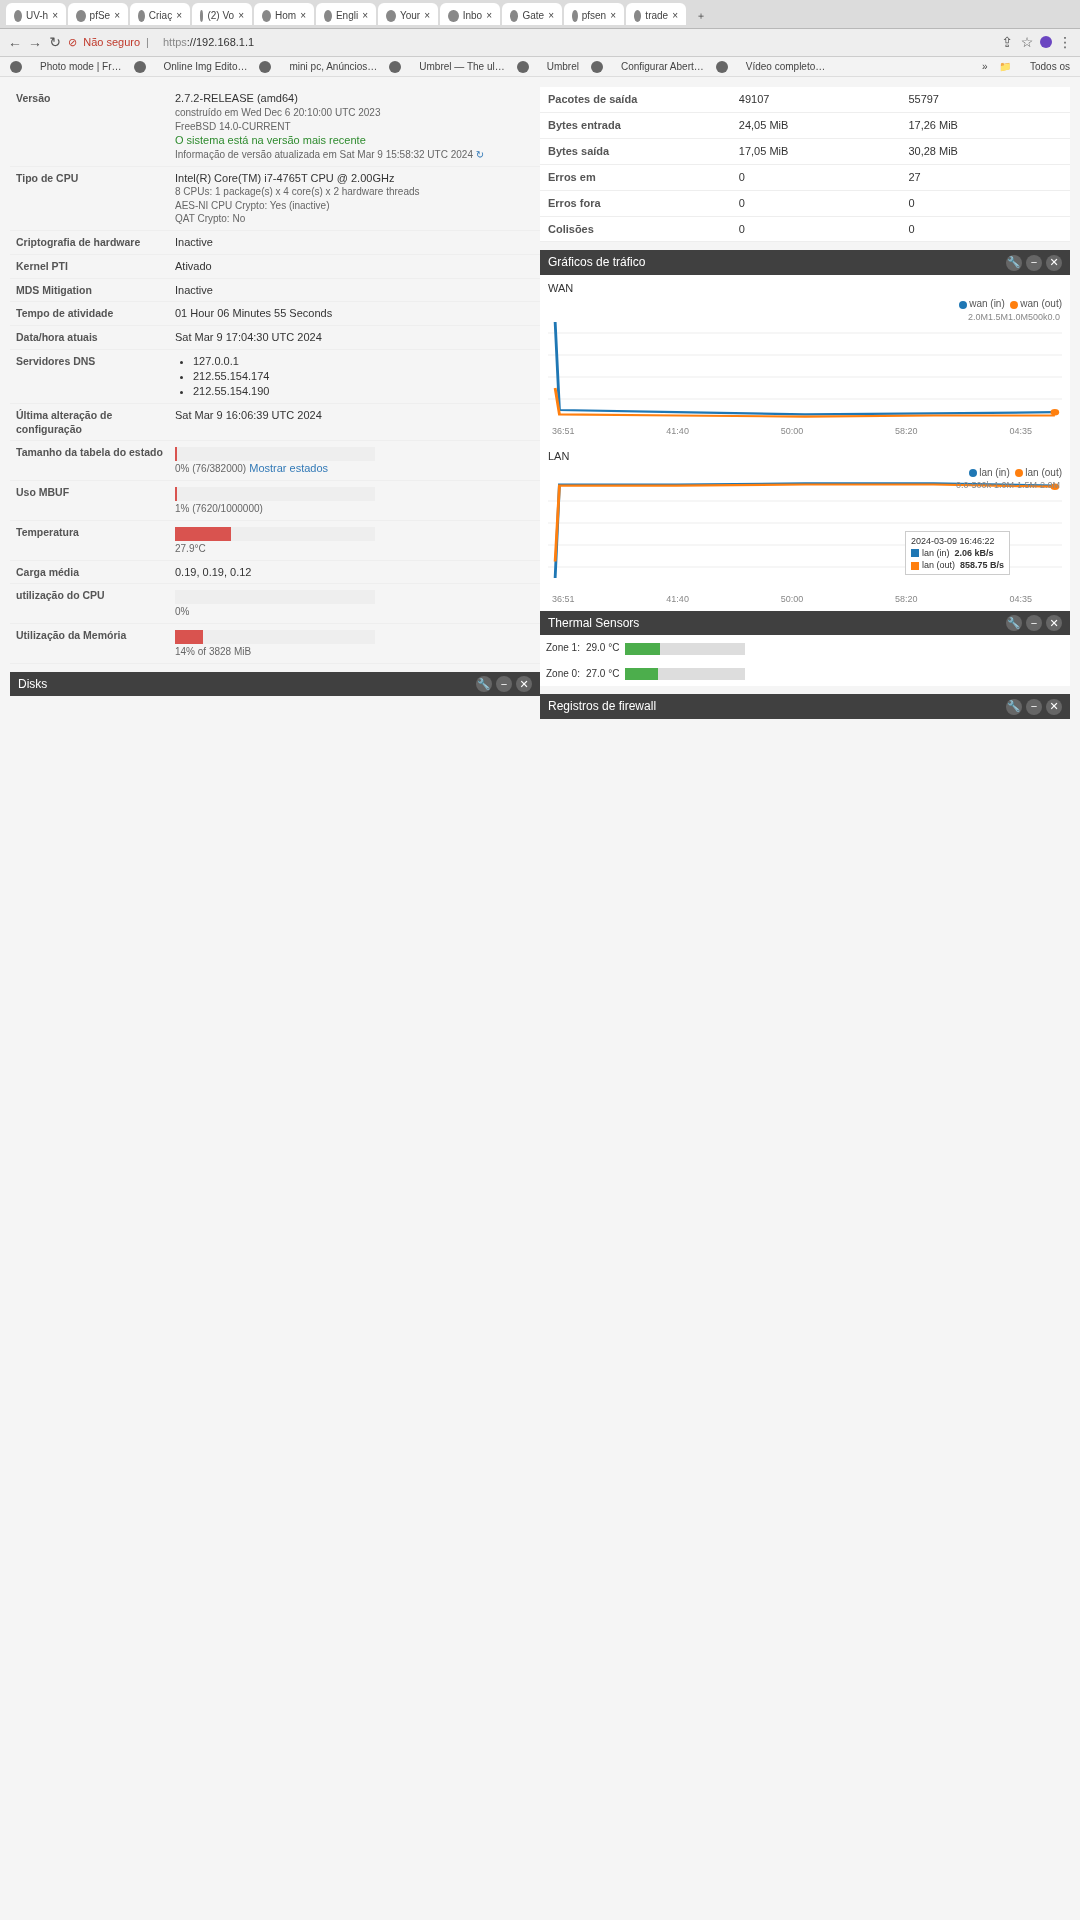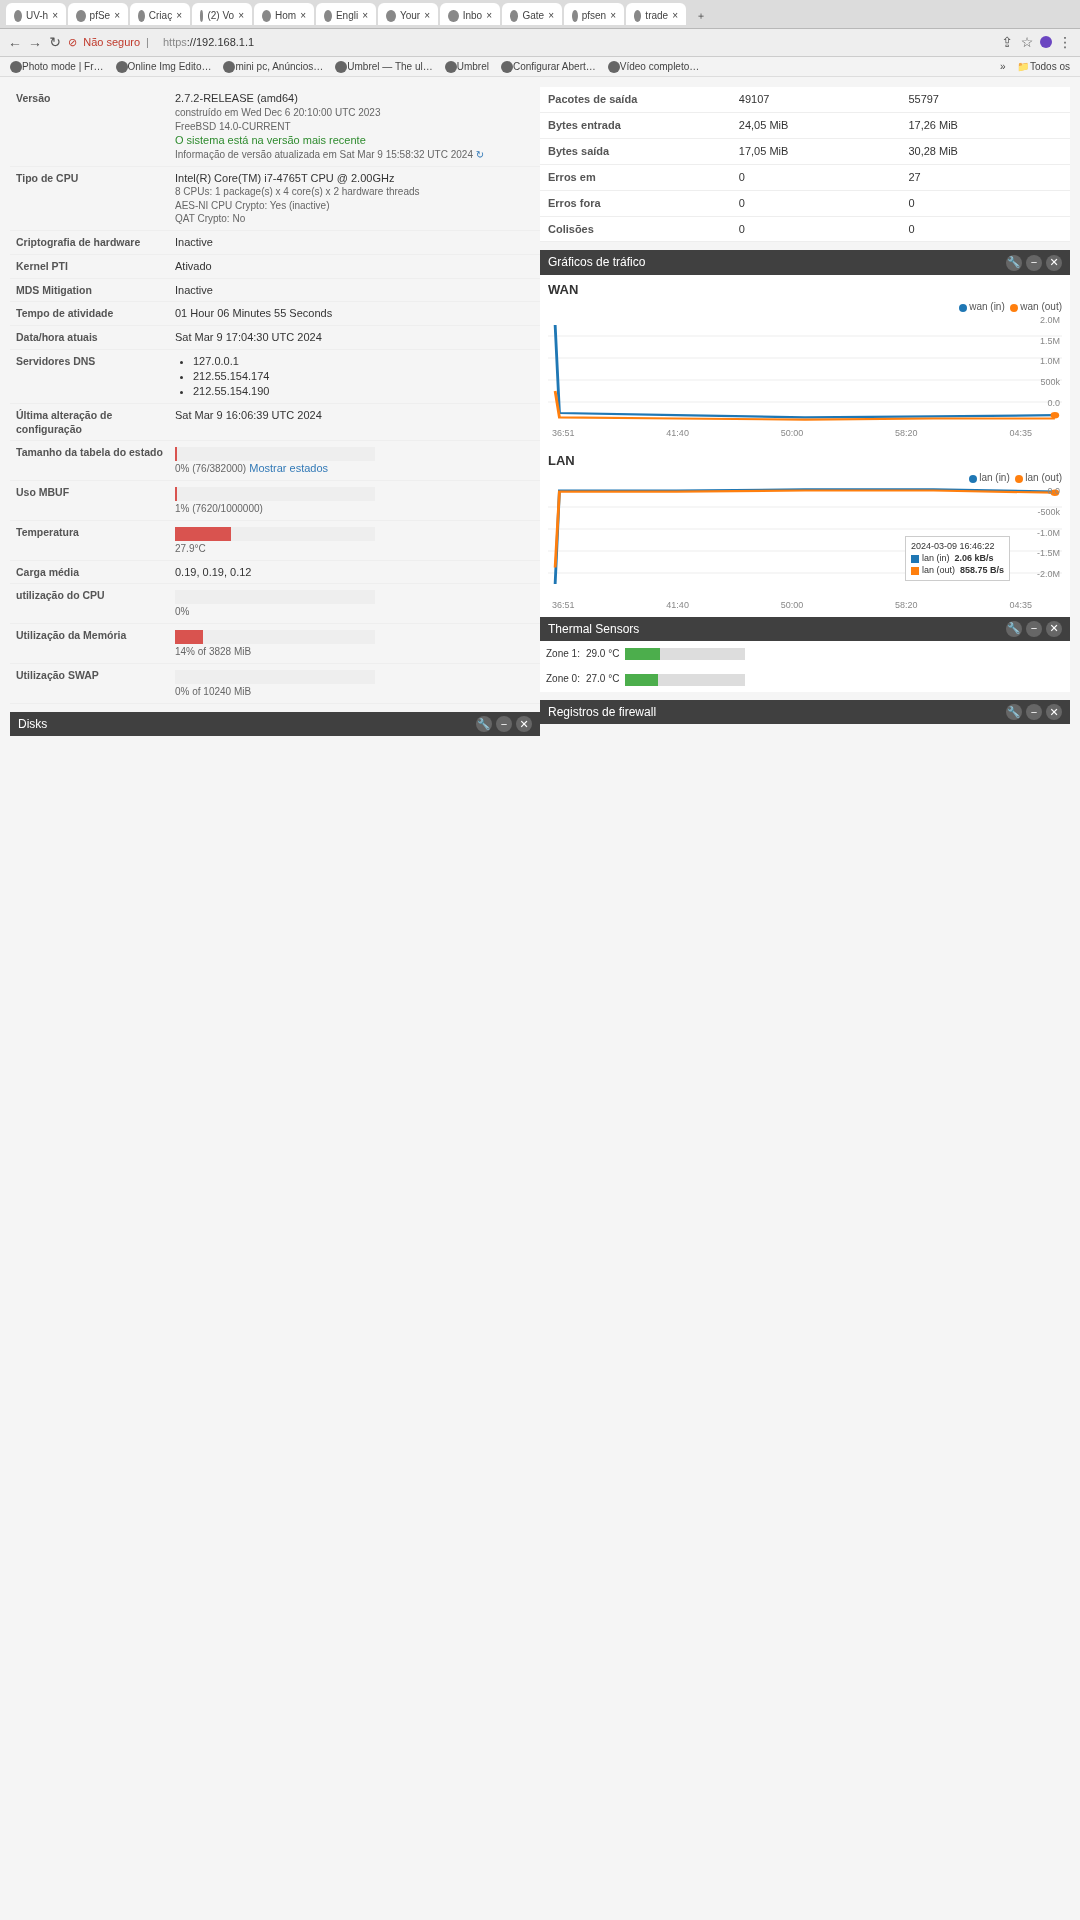--- a/index.html
+++ b/index.html
@@ -4,44 +4,44 @@
 <style>
 *{box-sizing:border-box;margin:0;padding:0}
 body{font:11px/1.35 Arial,Helvetica,sans-serif;background:#f5f5f5;color:#333}
 .chrome{background:#dcdcdc;padding:3px 6px;display:flex;flex-wrap:wrap;gap:2px;align-items:center;border-bottom:1px solid #b8b8b8}
 .tab{display:inline-flex;align-items:flex-end;background:#fff;border-radius:6px 6px 0 0;padding:3px 8px;font-size:10px;color:#444;gap:4px;max-width:60px;overflow:hidden;white-space:nowrap;height:22px}
 .tab-ico{width:12px;height:12px;border-radius:50%;background:#888}
 .addr{display:flex;align-items:center;gap:6px;padding:4px 8px;background:#eee;border-bottom:1px solid #ccc}
 .addr .nav{width:14px;height:14px;display:inline-flex;align-items:center;justify-content:center;color:#555;font-size:14px;cursor:pointer}
 .url{flex:1;padding:2px 8px;color:#333;font-size:11px}
 .bm{display:flex;align-items:center;gap:12px;padding:3px 10px;background:#f3f3f3;font-size:10px;color:#444;border-bottom:1px solid #ddd}
-.bm span{display:inline-flex;align-items:center;gap:0;cursor:pointer}
+.bm span{display:inline-flex;align-items:center;gap:18px;cursor:pointer}
 .bico{width:12px;height:12px;border-radius:50%;background:#666}
 .wrap{display:flex;gap:0;padding:10px;align-items:flex-start}
 .col{flex:1;min-width:0}
 table.sysinfo{width:100%;border-collapse:collapse}
 table.sysinfo td{padding:4px 6px;font-size:11px;vertical-align:top;border-bottom:1px solid #eee}
 table.sysinfo td:first-child{width:30%;color:#555;font-weight:bold;font-size:10.5px}
 ul.srv{list-style:disc;margin-left:18px}
 .bar{height:14px;background:#eee;position:relative;margin-top:2px;width:200px}
 .bar-fill{height:100%;background:#d9534f}
 .mini{font-size:10px;color:#666}
 .link{color:#337ab7;cursor:pointer}
 .panel-hd{background:#404040;color:#fff;padding:4px 8px;font-size:12px;display:flex;align-items:center;justify-content:space-between;margin-top:8px}
 .panel-hd .icons{display:flex;gap:4px}
 .pico{width:16px;height:16px;border-radius:50%;background:#666;color:#fff;display:inline-flex;align-items:center;justify-content:center;font-size:11px;cursor:pointer}
 table.iface{width:100%;border-collapse:collapse;background:#fff}
 table.iface td{padding:5px 8px;font-size:11px;border-bottom:1px solid #eee}
 table.iface td:first-child{font-weight:bold;color:#555;width:36%}
 .chart-box{background:#fff;padding:6px 8px}
-.chart-title{font-size:13px;font-weight:bold;margin-bottom:2px}
+.chart-title{font-size:11px;font-weight:normal;margin-bottom:2px}
 .legend{font-size:10px;text-align:right;color:#555}
 .legend .d{display:inline-block;width:8px;height:8px;border-radius:50%;margin-right:2px;vertical-align:middle}
 .svgc{width:100%;height:110px}
-.ylabels{position:absolute;right:2px;top:0;bottom:18px;display:flex;flex-direction:column;justify-content:space-between;font-size:9px;color:#888;text-align:right}
+.ylabels{position:absolute;right:2px;top:0;bottom:18px;display:flex;flex-direction:row;justify-content:space-between;font-size:9px;color:#888;text-align:right}
 .xlabels{display:flex;justify-content:space-between;font-size:9px;color:#888;padding:0 30px 0 4px}
 .chart-wrap{position:relative}
 .tt{position:absolute;right:52px;bottom:18px;background:#fff;border:1px solid #ccc;font-size:9px;padding:3px 5px}
 .tt .sq{display:inline-block;width:8px;height:8px;margin-right:3px;vertical-align:middle}
 .therm{background:#fff;font-size:10px}
 .therm-row{display:flex;align-items:flex-end;gap:6px;padding:6px 6px}
 .therm-bar{flex:0 0 120px;height:12px;background:#ddd;position:relative}
 .therm-fill{height:100%;background:#4cae4c}
 </style>
 </head>
@@ -241,26 +241,20 @@
             <td>utilização do CPU</td>
        <td><div class="bar">
                 <div class="bar-fill" style="width:0%"></div>
               </div><span class="mini">0%</span></td>
           </tr>
       <tr>
             <td>Utilização da Memória</td>
        <td><div class="bar">
                 <div class="bar-fill" style="width:14%"></div>
               </div><span class="mini">14% of 3828 MiB</span></td>
-          </tr>
-      <tr>
-            <td>Utilização SWAP</td>
-       <td><div class="bar">
-                <div class="bar-fill" style="width:0%"></div>
-              </div><span class="mini">0% of 10240 MiB</span></td>
           </tr>
     </tbody>
       </table>
     <div class="panel-hd">
       <span>Disks</span>
       <span class="icons">
         <span class="pico">🔧</span>
         <span class="pico">−</span>
         <span class="pico">✕</span>
       </span>

